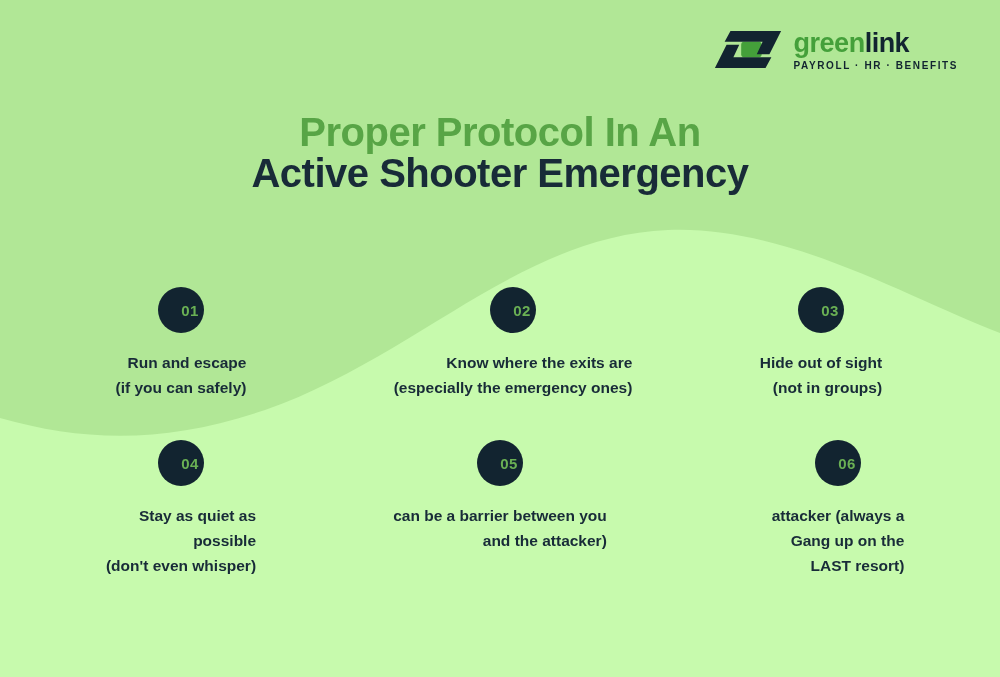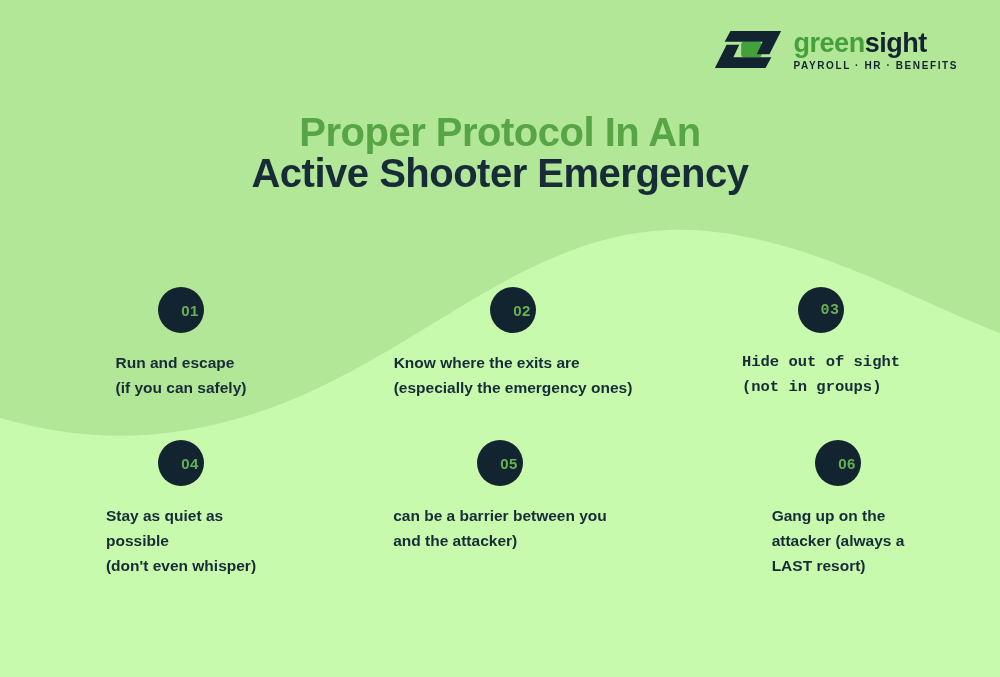--- a/index.html
+++ b/index.html
@@ -29,41 +29,41 @@
          font-weight:bold;font-size:40px;line-height:41px;letter-spacing:-0.5px;}
   .title-line1{color:var(--green-title,#58a546);}
   .title-line2{color:var(--navy-text,#182b38);}
 
   
   .step{position:absolute;width:290px;transform:translateX(-50%);
         display:flex;flex-direction:column;align-items:center;}
   .badge{width:46px;height:46px;border-radius:50%;background:var(--navy-deep,#122430);
          display:flex;align-items:center;justify-content:center;margin-bottom:17px;}
   .num{color:var(--num-green,#6ab054);font-size:15px;font-weight:bold;letter-spacing:0.5px;margin-left:18px;}
-  .lines{text-align:left;}
+  .lines{text-align:right;}
   .line{font-size:15.5px;line-height:25px;font-weight:600;
         color:var(--navy-text,#182b38);white-space:nowrap;}
 </style>
 </head>
 <body>
 
 <div class="canvas">
 
   <svg class="bg-wave" viewBox="0 0 1000 677" preserveAspectRatio="none" aria-hidden="true">
     <path class="wave-light" d="M0,418 C85,442 165,444 265,410 C415,358 520,236 668,230 C788,225 912,300 1000,333 L1000,677 L0,677 Z"></path>
   </svg>
 
   <header class="logo">
     <svg class="logo-icon" width="74" height="43" viewBox="0 0 76 44" aria-hidden="true">
       <rect class="li-green" x="31" y="14" width="21" height="16" rx="3"></rect>
       <path class="li-navy" d="M20,3 L72,3 L60,27 L47,27 L53,14 L14,14 Z"></path>
       <path class="li-navy" d="M56,41 L4,41 L16,17 L29,17 L23,30 L62,30 Z"></path>
     </svg>
     <div class="logo-text">
-      <div class="wordmark"><span class="wm-green">green</span><span class="wm-navy">sight</span></div>
+      <div class="wordmark"><span class="wm-green">green</span><span class="wm-navy">link</span></div>
       <div class="tagline">PAYROLL · HR · BENEFITS</div>
     </div>
   </header>
 
   <div class="title">
     <div class="title-line1">Proper Protocol In An</div>
     <div class="title-line2">Active Shooter Emergency</div>
   </div>
 
   <div id="steps">
@@ -80,21 +80,21 @@
   <div class="step" style="left: 513px; top: 287px;">
     <div class="badge">
       <span class="num">02</span>
     </div>
     <div class="lines">
           <div class="line">Know where the exits are</div>
           <div class="line">(especially the emergency ones)</div>
         </div>
   </div>
 
-  <div class="step" style="left: 821px; top: 287px; font-family: Liberation Mono, monospace;">
+  <div class="step" style="left: 821px; top: 287px;">
     <div class="badge">
       <span class="num">03</span>
     </div>
     <div class="lines">
           <div class="line">Hide out of sight</div>
           <div class="line">(not in groups)</div>
         </div>
   </div>
 
   <div class="step" style="left: 181px; top: 440px;">
@@ -116,20 +116,20 @@
           <div class="line">can be a barrier between you</div>
           <div class="line">and the attacker)</div>
         </div>
   </div>
 
   <div class="step" style="left: 838px; top: 440px;">
     <div class="badge">
       <span class="num">06</span>
     </div>
     <div class="lines">
+          <div class="line">attacker (always a</div>
           <div class="line">Gang up on the</div>
-          <div class="line">attacker (always a</div>
           <div class="line">LAST resort)</div>
         </div>
   </div>
 </div>
 
 </div>
 
 </body></html>

